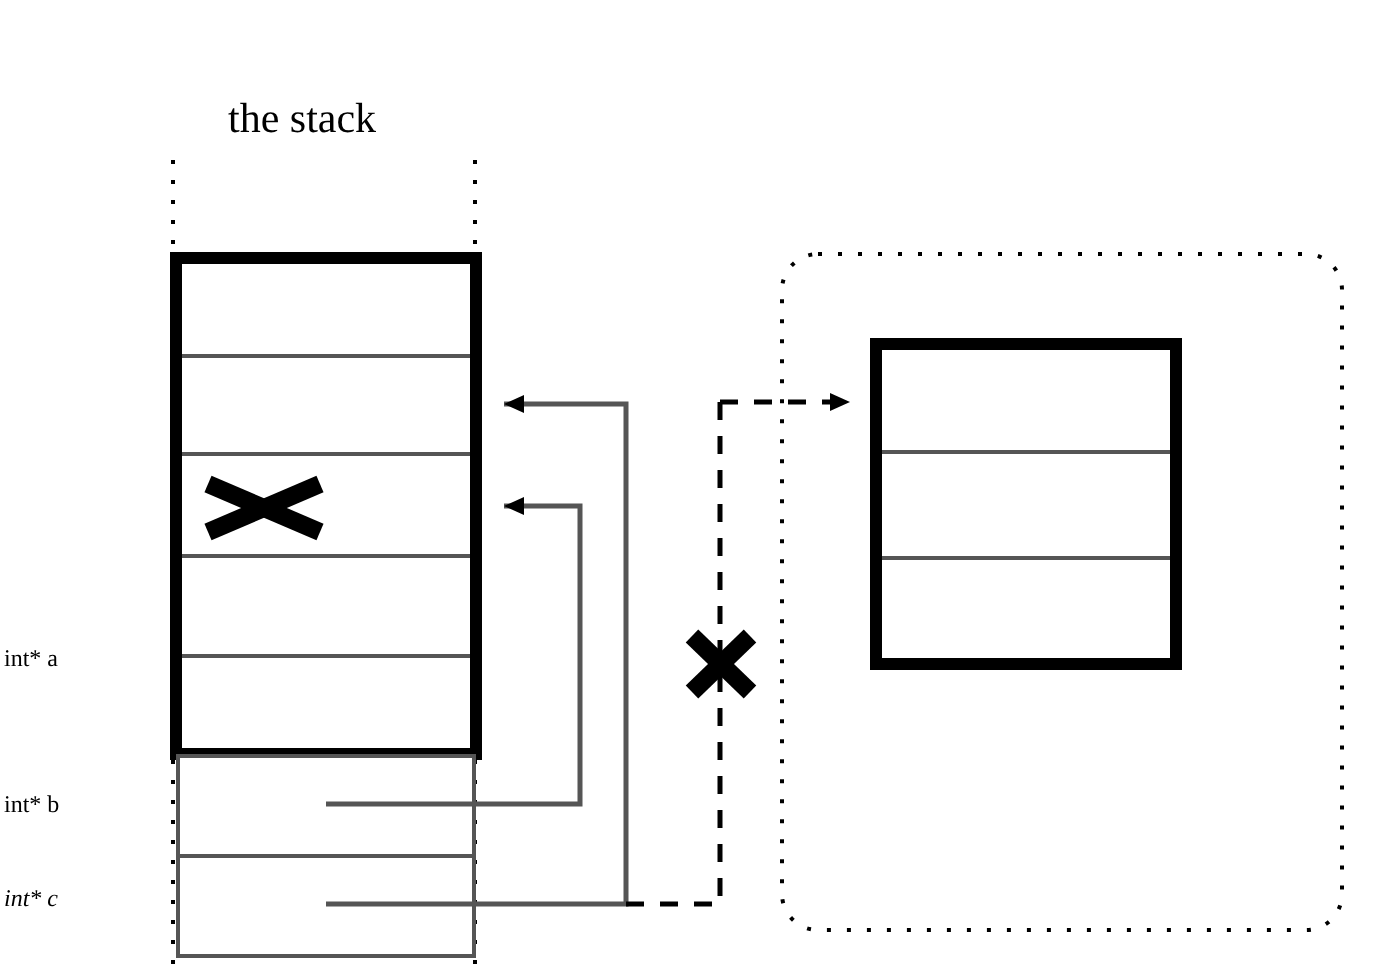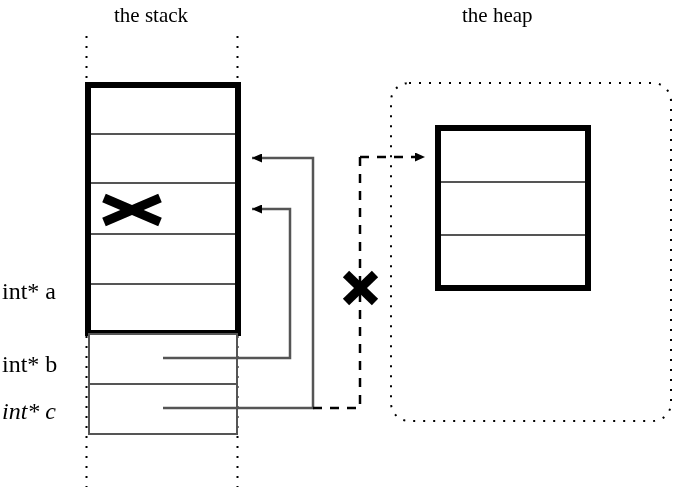--- a/index.html
+++ b/index.html
@@ -1,30 +1,29 @@
 <!DOCTYPE html>
 <html><head>
 <meta charset="utf-8">
 <style>
   html,body{margin:0;padding:0;background:#fff;}
   body{width:692px;height:489px;position:relative;overflow:hidden;
        font-family:"Liberation Serif",serif;color:#000;}
-  .canvas{position:absolute;inset:0;}
+  .canvas{position:absolute;inset:0;margin-top:44px;}
   svg{position:absolute;left:0;top:0;width:692px;height:489px;}
   .hdr{position:absolute;font-size:21px;white-space:nowrap;}
   .cellval{position:absolute;font-size:21px;white-space:nowrap;text-align:center;}
-  .varlbl{position:absolute;font-size:24px;white-space:nowrap;}
+  .varlbl{position:absolute;font-size:12px;white-space:nowrap;}
 </style>
 </head>
 <body>
 
 <div class="canvas">
 
   <div class="hdr" style="left:114px;top:3px;">the stack</div>
-  <div class="hdr" style="left:462px;top:3px;">the heap</div>
 
   <div class="varlbl" style="left:2px;top:278px;">int* a</div>
   <div class="varlbl" style="left:2px;top:351px;font-family:Liberation Serif, serif;">int* b</div>
   <div class="varlbl" style="left:2px;top:398px;font-style:italic;">int* c</div>
 
   <div class="cellval" style="left:88px;top:100px;width:150px;">14</div>
   <div class="cellval" style="left:88px;top:149px;width:150px;">13</div>
   <div class="cellval" style="left:88px;top:198px;width:110px;">12</div>
   <div class="cellval" style="left:170px;top:198px;width:40px;">7</div>
   <div class="cellval" style="left:88px;top:248px;width:150px;">11</div>

